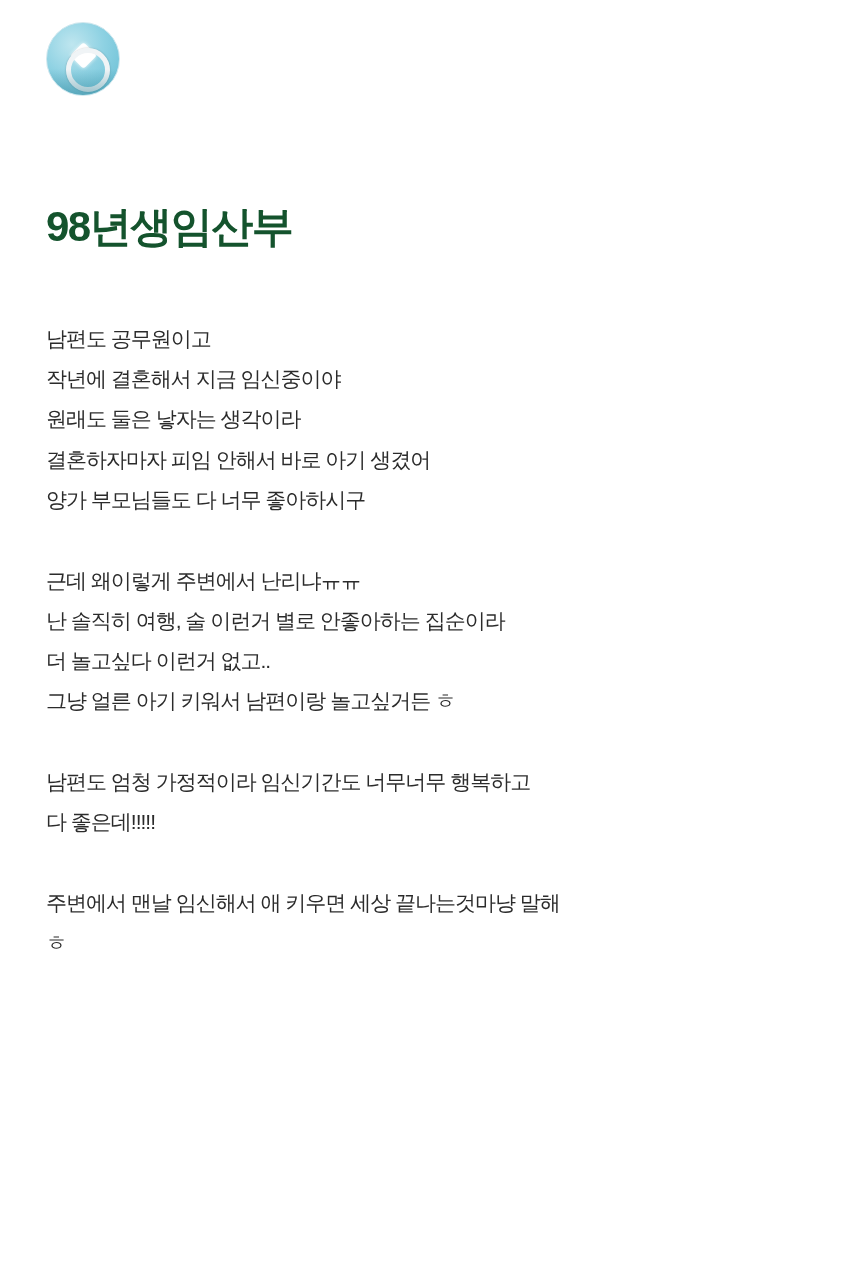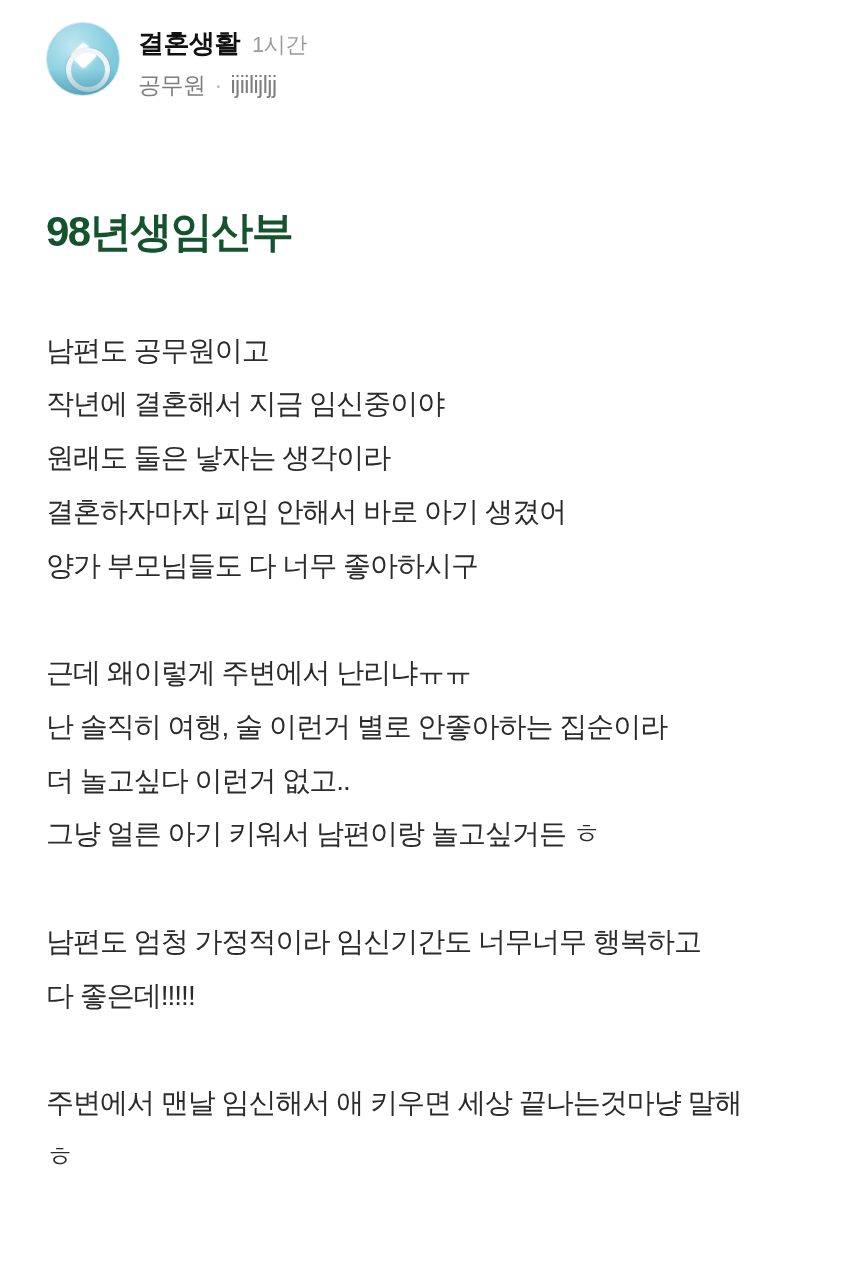--- a/index.html
+++ b/index.html
@@ -114,52 +114,41 @@
     padding: 78px 46px 0 46px;
     font-size: 42px;
     font-weight: 700;
     color: #14532d;
     letter-spacing: -1.5px;
     line-height: 1.2;
   }
 
   .post-body {
     padding: 38px 46px 40px 46px;
-    font-size: 28px;
+    font-size: 21px;
     line-height: 1.92;
     color: #2b2b2b;
     letter-spacing: -1px;
     white-space: pre-wrap;
     word-break: break-word;
   }
 </style>
 </head>
 <body>
 
 <div class="page">
 
   <div class="post-header">
 
     <div class="avatar">
       <div class="diamond"></div>
       <div class="ring-band"></div>
       <div class="shadow"></div>
     </div>
 
-    <div class="header-text">
-      <div class="header-line1">
-        <span class="board-name">결혼생활</span>
-        <span class="post-time">1시간</span>
-      </div>
-      <div class="header-line2">
-        <span>공무원</span>
-        <span class="sep">·</span>
-        <span>ijiilijljj</span>
-      </div>
-    </div>
 
   </div>
 
   <h1 class="post-title">98년생임산부</h1>
 
   <div class="post-body">남편도 공무원이고
 작년에 결혼해서 지금 임신중이야
 원래도 둘은 낳자는 생각이라
 결혼하자마자 피임 안해서 바로 아기 생겼어
 양가 부모님들도 다 너무 좋아하시구

